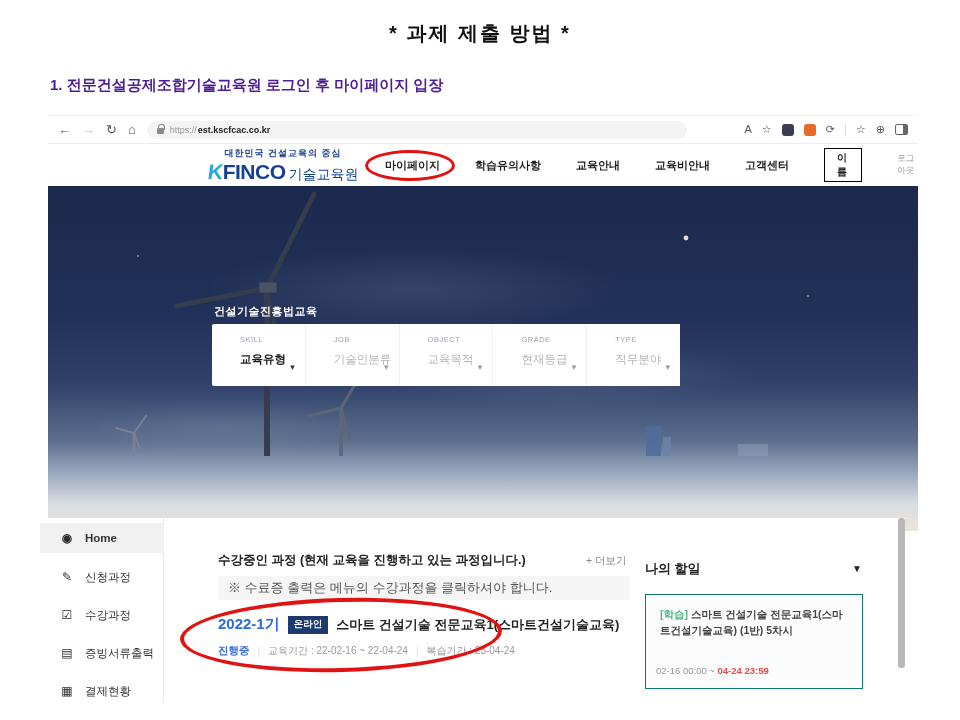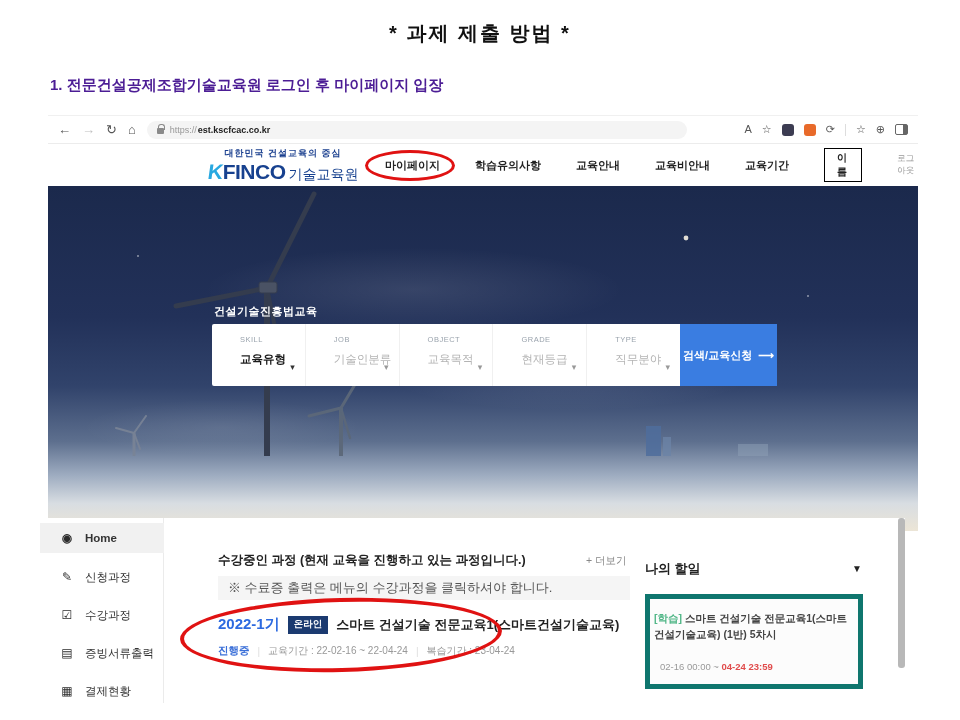--- a/index.html
+++ b/index.html
@@ -72,21 +72,21 @@
   .course-line1 { position:absolute; left:178px; top:97px; display:flex; align-items:center; gap:8px; white-space:nowrap; }
   .course-term { font-size:15px; font-weight:bold; color:#2d6ae0; }
   .course-badge { background:#1b3a70; color:#fff; font-size:9.5px; font-weight:bold; padding:2.5px 6px; }
   .course-title { font-size:13px; font-weight:bold; color:#222; }
   .course-line2 { position:absolute; left:178px; top:126px; display:flex; align-items:center; gap:8px; font-size:10px; color:#999; white-space:nowrap; }
   .course-status { color:#3a6fd8; font-weight:bold; font-size:10.5px; }
   .vsep { color:#ddd; }
   .oval2 { left:140px; top:80px; width:322px; height:74px; border:4px solid #e01212; border-radius:50%; transform:rotate(-1.5deg); }
   .todo-title { position:absolute; left:605px; top:42px; font-size:13px; font-weight:bold; color:#222; }
   .todo-arrow { position:absolute; left:812px; top:45px; font-size:10px; color:#222; }
-  .todo-card { position:absolute; left:605px; top:76px; width:218px; height:95px; background:#fcfcfc; border:5px solid #0f766e; padding:11px 4px; }
+  .todo-card { position:absolute; left:605px; top:76px; width:218px; height:95px; background:#fcfcfc; border:1px solid #0f766e; padding:11px 14px; }
   .todo-text { font-size:10.5px; line-height:1.55; color:#444; font-weight:bold; }
   .todo-tag { color:#52b788; }
   .todo-date { position:absolute; left:10px; bottom:12px; font-size:9.5px; color:#999; }
   .todo-date-red { color:#e04b4b; font-weight:bold; }
   .scrollbar2 { position:absolute; left:858px; top:0; width:7px; height:150px; background:#b8b8b8; border-radius:3px; }
 </style>
 </head>
 <body>
 
 <div class="abs doc-title">*  과제 제출 방법  *</div>
@@ -121,21 +121,21 @@
   <div class="site-header">
     <div class="logo-block">
       <div class="logo-tagline">대한민국 건설교육의 중심</div>
       <div><span class="logo-k">K</span><span class="logo-finco">FINCO</span><span class="logo-suffix">기술교육원</span></div>
     </div>
     <div class="main-nav">
       <span class="nav-item">마이페이지</span>
       <span class="nav-item">학습유의사항</span>
       <span class="nav-item">교육안내</span>
       <span class="nav-item">교육비안내</span>
-      <span class="nav-item">교육기간</span>
+      <span class="nav-item">고객센터</span>
       <span class="name-box">이름</span>
       <span class="logout">로그아웃</span>
     </div>
     <div class="abs oval1"></div>
   </div>
 
   <div class="hero">
     <svg class="hero-svg" width="870" height="270" viewBox="0 0 870 270">
 
       <circle cx="638" cy="52" r="2.4" fill="#f5efe2" opacity="0.9"></circle>
@@ -191,24 +191,20 @@
         <div class="filter-label">GRADE</div>
         <div class="filter-value">현재등급</div>
         <span class="filter-caret">▾</span>
       </div>
       <div class="filter-col">
         <div class="filter-label">TYPE</div>
         <div class="filter-value">직무분야</div>
         <span class="filter-caret">▾</span>
       </div>
     </div>
-    <div class="search-btn">
-      <span>검색/교육신청</span>
-      <span>⟶</span>
-    </div>
   </div>
 </div>
 
 <div class="abs shot2">
 
   <div class="sidebar">
     <div class="side-item active" style="top:5px;">
       <span class="side-ic">◉</span>
       <span>Home</span>
     </div>

